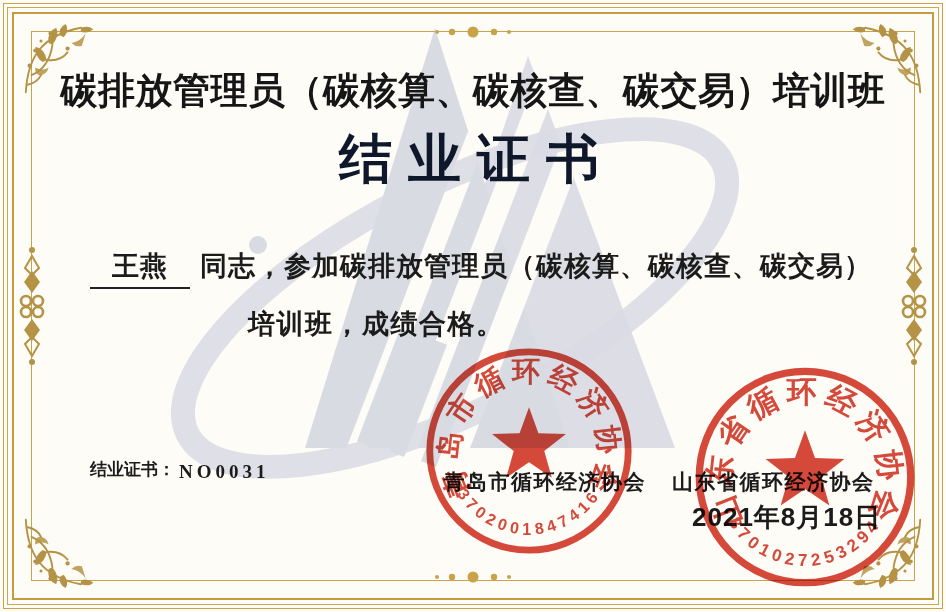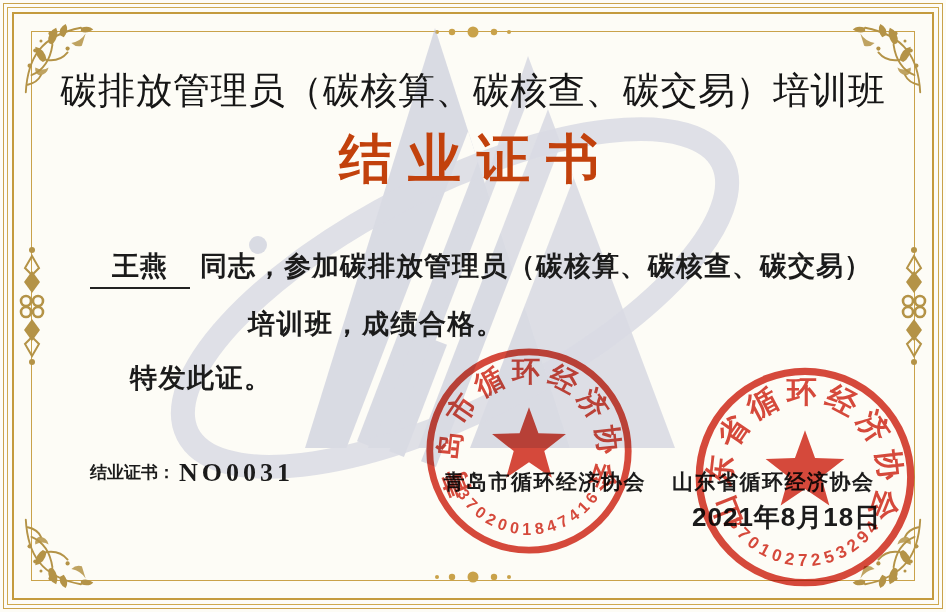--- a/index.html
+++ b/index.html
@@ -21,28 +21,28 @@
   .sideorn{position:absolute;width:30px;height:124px;top:244px;}
   .sideorn.left{left:17px;}
   .sideorn.right{right:17px;}
   .dots{position:absolute;width:100px;height:14px;left:423px;}
   .dots.top{top:25px;}
   .dots.bottom{bottom:28px;}
   
   #watermark{position:absolute;left:140px;top:8px;width:660px;height:530px;opacity:.5;}
   
   .t{position:absolute;white-space:nowrap;}
-  #title1{left:0;right:0;top:66px;text-align:center;font-size:37px;font-weight:400;letter-spacing:.5px;color:#161616;}
-  #title2{left:0;right:8px;top:124px;text-align:center;font-size:53px;font-weight:900;letter-spacing:16px;text-indent:16px;color:#c2410c;}
+  #title1{left:0;right:0;top:66px;text-align:center;font-size:37px;font-weight:700;letter-spacing:.5px;color:#161616;}
+  #title2{left:0;right:8px;top:124px;text-align:center;font-size:53px;font-weight:900;letter-spacing:16px;text-indent:16px;color:#0f172a;}
   #line1{left:90px;top:248px;font-size:27px;font-weight:600;letter-spacing:1px;}
   #recipient{display:inline-block;border-bottom:2px solid #222;min-width:76px;text-align:center;padding:0 12px 3px 12px;margin-right:10px;font-weight:600;}
   #line2{left:248px;top:306px;font-size:27px;font-weight:600;letter-spacing:1.5px;}
   #line3{left:130px;top:360px;font-size:27px;font-weight:600;letter-spacing:1.5px;}
   #certno{left:90px;top:458px;font-size:17px;font-weight:700;}
-  #certno .num{font-family:"Liberation Serif",serif;font-size:26px;font-weight:600;letter-spacing:4px;vertical-align:-3px;margin-left:4px;}
+  #certno .num{font-family:"Liberation Serif",serif;font-size:19px;font-weight:600;letter-spacing:4px;vertical-align:-3px;margin-left:4px;}
   #orgs{left:424px;top:468px;width:470px;display:flex;justify-content:center;gap:26px;font-size:21px;font-weight:700;letter-spacing:1.5px;}
   #issuedate{left:692px;top:500px;width:185px;text-align:center;font-size:26px;font-weight:600;letter-spacing:1px;}
   
   .seal{position:absolute;mix-blend-mode:multiply;opacity:.92;}
   #seal1{left:422px;top:344px;width:214px;height:214px;}
   #seal2{left:691px;top:363px;width:228px;height:228px;}
   .seal text{font-family:"Liberation Sans",sans-serif;font-weight:bold;}
 </style>
 </head>
 <body>
@@ -155,21 +155,20 @@
       <circle cx="118" cy="237" r="9"></circle>
     </g>
     <ellipse cx="315" cy="290" rx="300" ry="112" fill="none" stroke="#b7bbd2" stroke-width="24" transform="rotate(-27 315 290)" opacity=".85"></ellipse>
   </svg>
 
   <div class="t" id="title1">碳排放管理员（碳核算、碳核查、碳交易）培训班</div>
   <div class="t" id="title2">结业证书</div>
 
   <div class="t" id="line1"><span id="recipient">王燕</span><span>同志，参加碳排放管理员（碳核算、碳核查、碳交易）</span></div>
   <div class="t" id="line2">培训班，成绩合格。</div>
-  <div class="t" id="line3">特发此证。</div>
 
   <div class="t" id="certno"><span>结业证书：</span><span class="num">NO0031</span></div>
 
   <div class="t" id="orgs">
     <span>青岛市循环经济协会</span>
     <span>山东省循环经济协会</span>
   </div>
   <div class="t" id="issuedate">2021年8月18日</div>
 
   <svg id="seal1" class="seal" viewBox="0 0 220 220">

